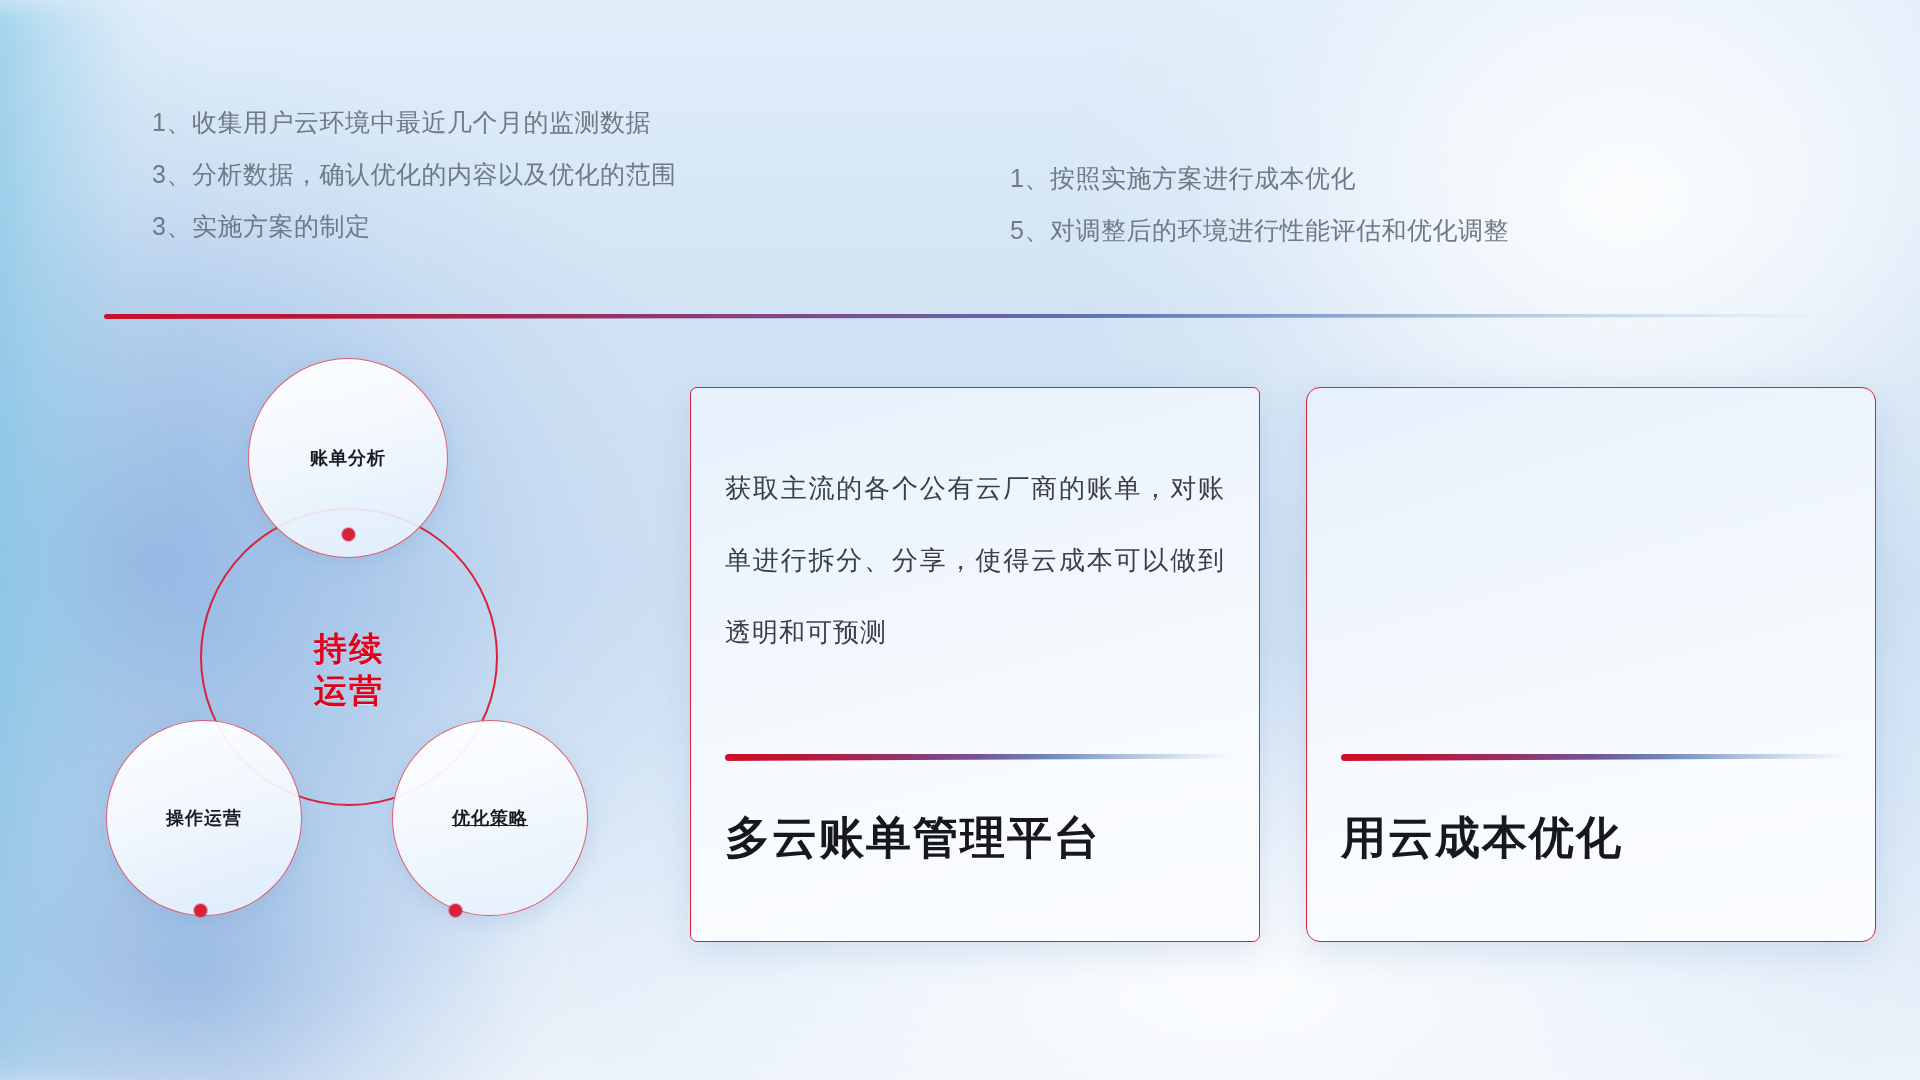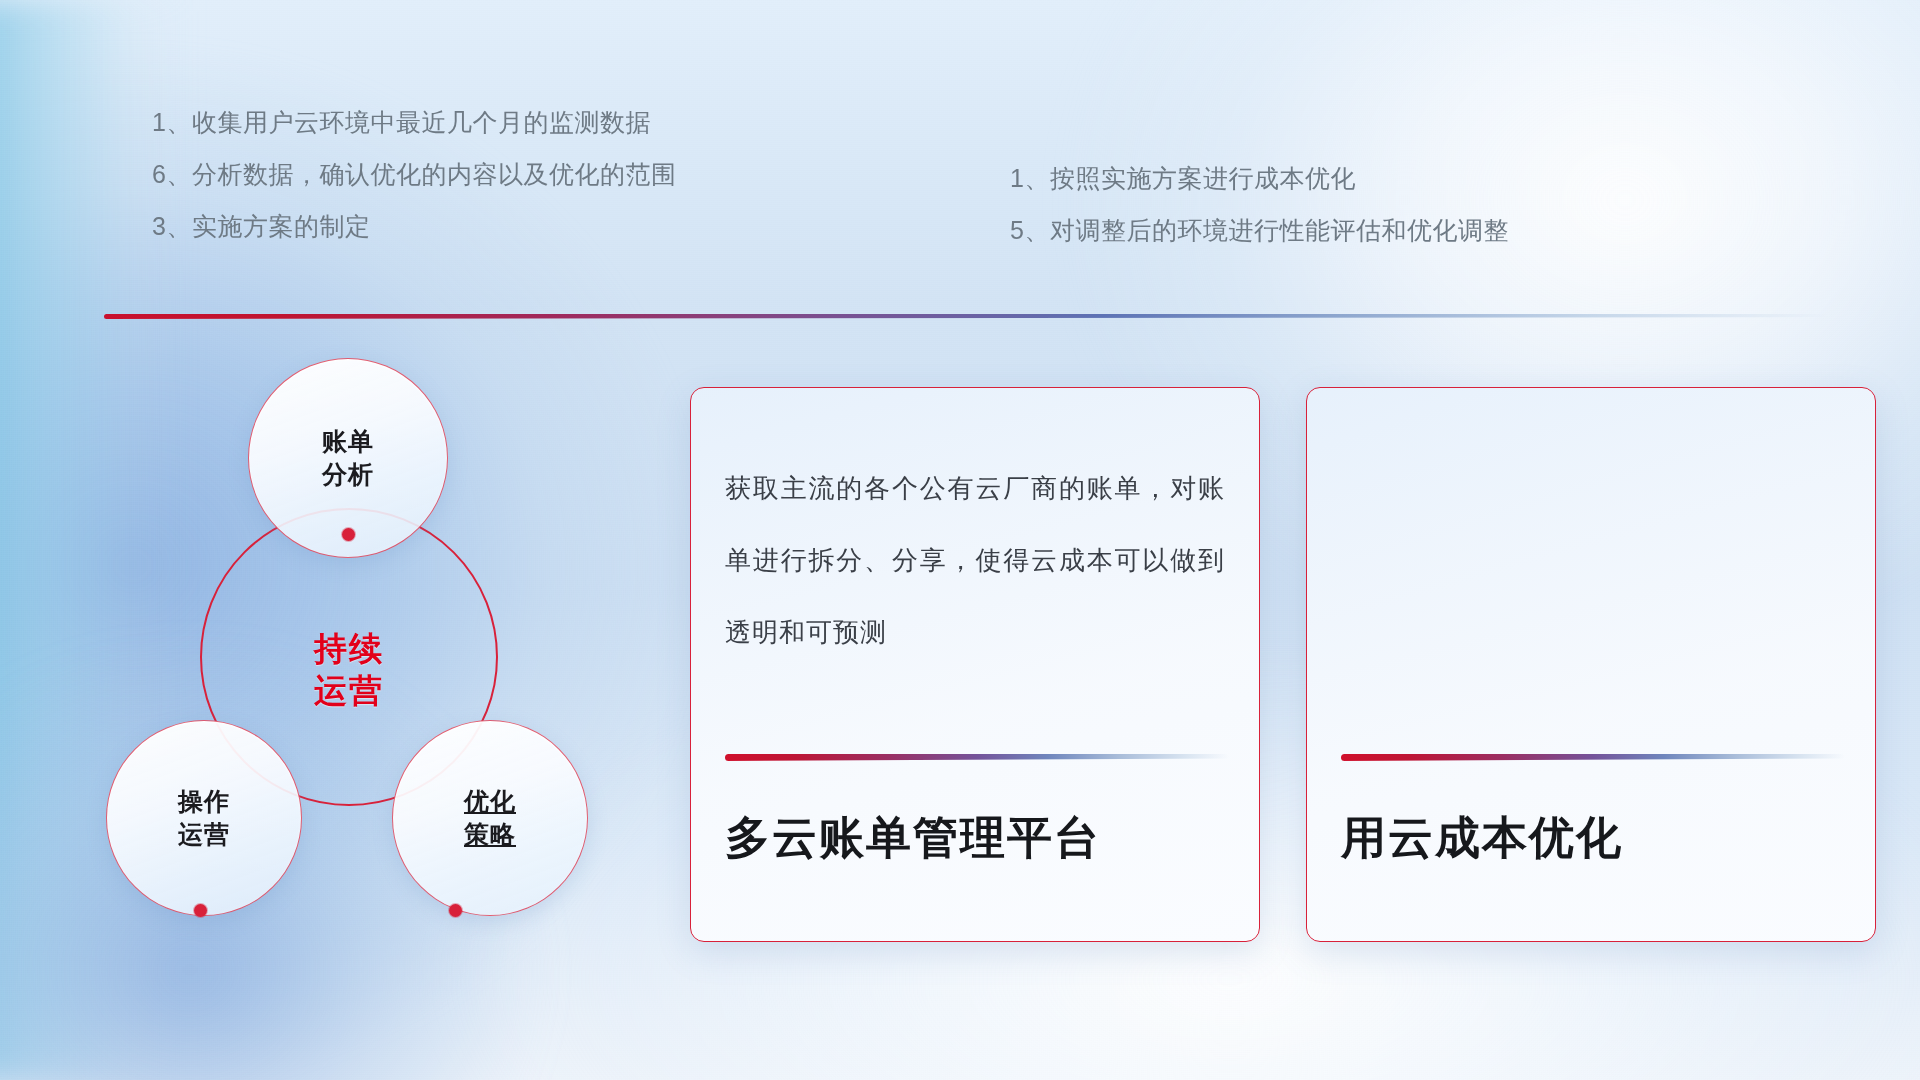--- a/index.html
+++ b/index.html
@@ -162,25 +162,24 @@
     border: 1.6px solid rgba(216,33,58,0.72);
     background:
       linear-gradient(160deg,
         rgba(255,255,255,0.97) 0%,
         rgba(250,252,255,0.93) 38%,
         rgba(238,246,254,0.90) 70%,
         rgba(228,240,252,0.88) 100%);
     box-shadow: 0 6px 20px rgba(110,150,200,0.22),
                 inset 0 1px 2px rgba(255,255,255,0.9);
     display: flex;
-    flex-direction: column;
     align-items: center;
     justify-content: center;
     color: #1b1b1f;
-    font-size: 25px;
+    font-size: 18px;
     font-weight: 700;
     line-height: 33px;
     letter-spacing: 1px;
   }
   .bubble-top    { left: 152px; top: 10px;  width: 200px; height: 200px; }
   .bubble-left   { left: 10px;  top: 372px; width: 196px; height: 196px; }
   .bubble-right  { left: 296px; top: 372px; width: 196px; height: 196px; text-decoration: underline; }
 
   .dot {
     position: absolute;
@@ -219,21 +218,21 @@
     border: 1.6px solid #d8213a;
     box-sizing: border-box;
     background: linear-gradient(165deg,
       rgba(231,241,252,0.97) 0%,
       rgba(240,246,253,0.97) 30%,
       rgba(247,250,254,0.98) 58%,
       rgba(250,252,255,0.99) 100%);
     box-shadow: 0 10px 34px rgba(90,130,185,0.18);
     overflow: hidden;
   }
-  .card-1 { left: 690px; }
+  .card-1 { left: 690px; border-radius: 7px; }
   .card-2 { left: 1306px; }
 
   .card-body {
     position: absolute;
     left: 34px;
     right: 34px;
     top: 64px;
     font-size: 26px;
     line-height: 72px;
     color: #3a3f47;
@@ -273,21 +272,21 @@
   <div class="bg-base"></div>
   <div class="bg-blue-left"></div>
   <div class="bg-cyan-strip"></div>
   <div class="bg-white-right"></div>
   <div class="bg-white-bottom"></div>
   <div class="bg-blue-bottomleft"></div>
   <div class="bg-noise"></div>
 
   <div class="bullets-left">
     <div class="bullet">1、收集用户云环境中最近几个月的监测数据</div>
-    <div class="bullet">6、分析数据，确认优化的内容以及优化的范围</div>
+    <div class="bullet">3、分析数据，确认优化的内容以及优化的范围</div>
     <div class="bullet">3、实施方案的制定</div>
   </div>
 
   <div class="bullets-right">
     <div class="bullet">1、按照实施方案进行成本优化</div>
     <div class="bullet">5、对调整后的环境进行性能评估和优化调整</div>
   </div>
 
   <div class="top-divider"></div>
 

